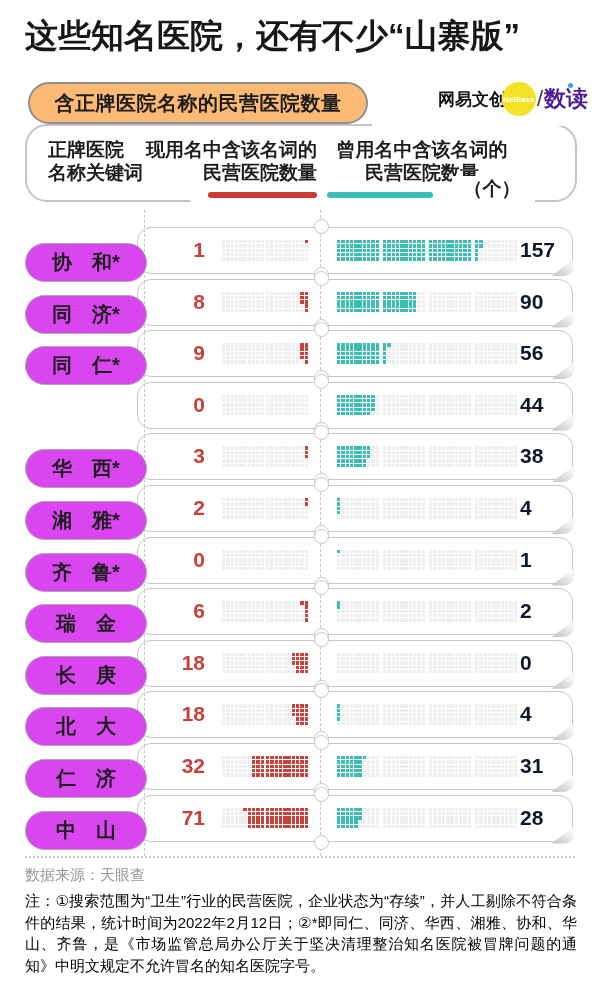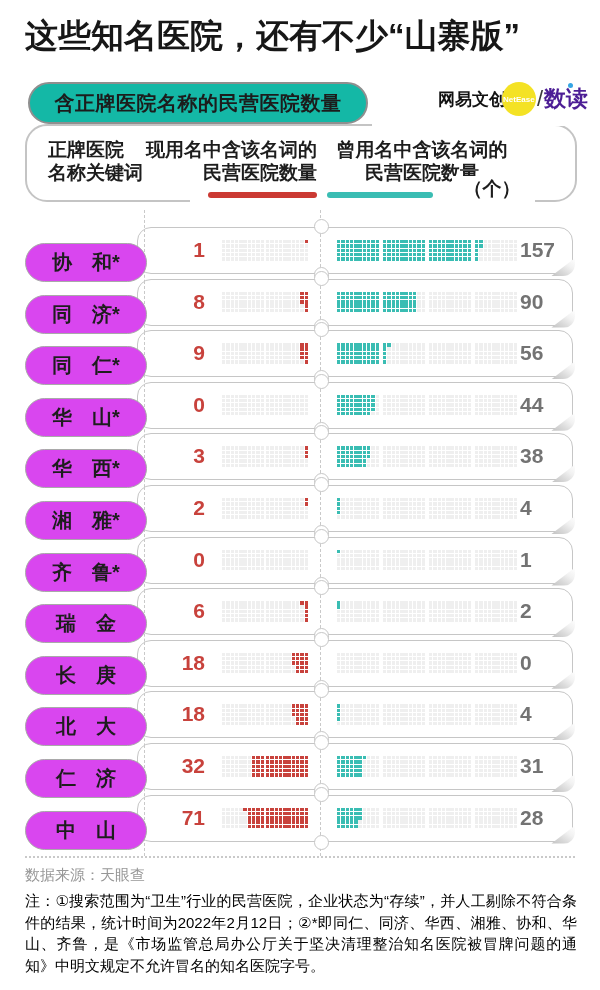--- a/index.html
+++ b/index.html
@@ -3,21 +3,21 @@
 <meta charset="utf-8">
 <style>
   html,body{margin:0;padding:0;background:#fff;}
   body{font-family:"Liberation Sans","DejaVu Sans",sans-serif;-webkit-font-smoothing:antialiased;}
   .page{position:relative;width:600px;height:990px;background:#ffffff;overflow:hidden;}
 
   
   .title{position:absolute;left:25px;top:14px;width:560px;font-size:33px;font-weight:900;color:#171717;letter-spacing:0px;white-space:nowrap;}
 
   
-  .sub-pill{position:absolute;left:28px;top:82px;width:336px;height:38px;border:2px solid #8f8f8f;border-radius:21px;background:#14b8a6;display:flex;align-items:center;justify-content:center;z-index:4;}
+  .sub-pill{position:absolute;left:28px;top:82px;width:336px;height:38px;border:2px solid #8f8f8f;border-radius:21px;background:#fdba74;display:flex;align-items:center;justify-content:center;z-index:4;}
   .sub-pill span{font-size:20px;font-weight:800;color:#1c1c1c;letter-spacing:0.5px;}
 
   
   .logo{position:absolute;left:372px;top:72px;width:216px;height:54px;background:#fff;z-index:4;display:flex;align-items:center;justify-content:flex-end;}
   .logo .brand{font-size:17px;font-weight:900;color:#111;letter-spacing:0px;}
   .logo .badge{width:34px;height:34px;border-radius:50%;background:#f4e224;margin-left:-4px;margin-right:-2px;display:flex;align-items:center;justify-content:center;flex:none;}
   .logo .badge span{font-size:8px;font-weight:700;color:#fff;}
   .logo .slash{font-size:22px;color:#3a3a3a;margin:0 1px 0 3px;font-weight:400;}
   .logo .sub{font-size:22px;font-weight:900;color:#4c1d95;position:relative;}
   .logo .sub i{position:absolute;top:-1px;left:24px;width:5px;height:5px;border-radius:50%;background:#35a5e4;}
@@ -46,21 +46,21 @@
   .pill span{font-size:20px;font-weight:800;color:#1d1d1d;white-space:nowrap;}
   .rdash{position:absolute;top:2px;bottom:2px;width:0;border-left:1.5px dashed #c9c9c9;z-index:1;}
   .rdash-pill{left:119px;}
   .rdash-center{left:295px;}
   .notch{position:absolute;left:289px;width:13px;height:13px;background:#fff;border:1.5px solid #c6c6c6;border-radius:50%;z-index:2;}
   .notch-top{top:-8px;}
   .notch-bottom{bottom:-8px;}
   .curl{position:absolute;right:-2px;bottom:-2px;width:24px;height:18px;z-index:3;background:linear-gradient(to top right,#c2c2c2 0%,#d9d9d9 35%,#f1f1f1 65%,#ffffff 100%);clip-path:polygon(2% 100%,100% 0%,100% 100%);border-bottom-right-radius:12px;}
   .num{position:absolute;top:11px;font-size:21px;font-weight:700;z-index:1;}
   .num-red{left:130px;width:50px;text-align:right;color:#c8423c;}
-  .num-teal{left:495px;width:55px;text-align:left;color:#737373;}
+  .num-teal{left:495px;width:55px;text-align:left;color:#0f172a;}
   .waffle-block{position:absolute;top:13px;display:grid;grid-template-columns:repeat(10,3.4px);grid-auto-rows:3.4px;gap:0.9px;z-index:1;}
   .cell{background:#efefef;}
   .cell.red{background:#c8423c;}
   .cell.teal{background:#3abdb3;}
   .rb0{left:197px;} .rb1{left:241px;}
   .tb0{left:312px;} .tb1{left:358px;} .tb2{left:404px;} .tb3{left:450px;}
 
   
   .dotline{position:absolute;left:25px;top:856px;width:550px;border-top:2px dotted #c9c9c9;}
   .source{position:absolute;left:25px;top:866px;width:550px;font-size:15px;color:#979797;}
@@ -1080,23 +1080,20 @@
           <div class="cell"></div>
           <div class="cell"></div>
           <div class="cell"></div>
           <div class="cell"></div>
           <div class="cell"></div>
           <div class="cell"></div>
         </div>
       </div>
       <div class="row" style="top: 381.8px;">
         <div class="band"></div>
-        <div class="pill">
-          <span>华　山*</span>
-        </div>
         <div class="rdash rdash-pill"></div>
         <div class="rdash rdash-center"></div>
         <div class="notch notch-top"></div>
         <div class="notch notch-bottom"></div>
         <div class="curl"></div>
         <div class="num num-red">0</div>
         <div class="num num-teal">44</div>
         <div class="waffle-block rb0">
           <div class="cell"></div>
           <div class="cell"></div>

